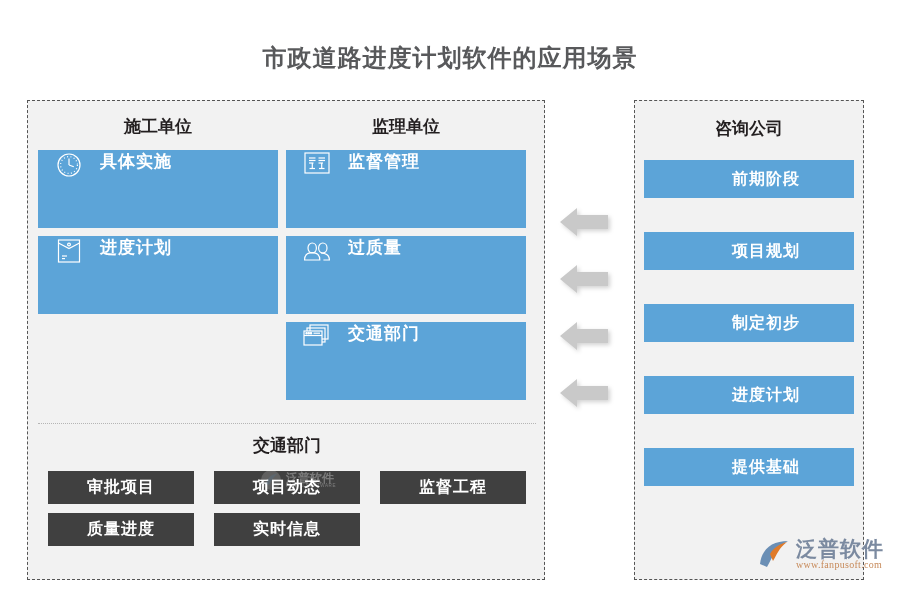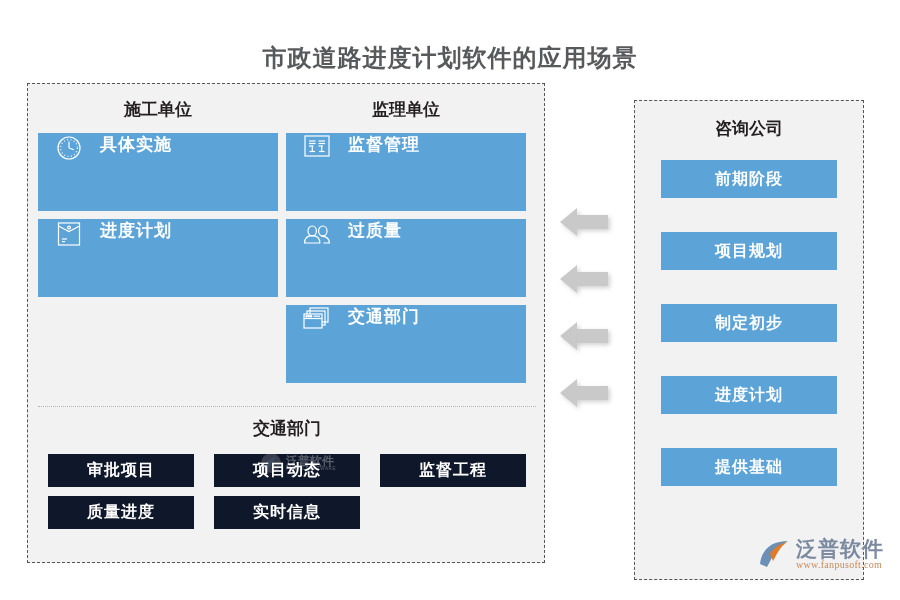--- a/index.html
+++ b/index.html
@@ -16,21 +16,21 @@
     letter-spacing:1px;
   }
 
   
   .panel{
     position:absolute;
     border:1px dashed #555;
     background:#f2f2f2;
     box-sizing:border-box;
   }
-  #left-panel{left:27px;top:83px;width:518px;height:480px;}
+  #left-panel{left:27px;top:100px;width:518px;height:480px;}
   #right-panel{left:634px;top:100px;width:230px;height:480px;}
 
   .panel-heading{
     text-align:center;
     font-size:17px;font-weight:bold;color:#231f20;
   }
 
   
   #left-columns{
     position:absolute;left:0;top:0;width:518px;height:310px;
@@ -64,32 +64,32 @@
     border-top:1px dotted #b5b5b5;width:498px;height:0;margin-bottom:10px;
   }
   #traffic-heading{margin-bottom:14px;}
   .orange-grid{
     display:grid;
     grid-template-columns:repeat(3,146px);
     column-gap:20px;row-gap:9px;
     justify-content:center;
   }
   .orange-card{
-    height:33px;background:#0f172a;
+    height:33px;background:#404040;
     display:flex;align-items:center;justify-content:center;
     color:#ffffff;font-size:16px;font-weight:bold;letter-spacing:1px;
   }
 
   
   #right-panel .panel-heading{margin:16px 0 20px 0;}
   .right-card{
     width:176px;height:38px;margin:0 auto 34px auto;
     background:#5ca4d8;
     display:flex;align-items:center;justify-content:center;
-    color:#ffffff;font-size:16px;font-weight:bold;letter-spacing:1px;
+    color:#ffffff;font-size:16px;font-weight:bold;letter-spacing:1px;padding-left:34px;
   }
 
   
   #arrows{position:absolute;left:560px;top:205px;width:60px;height:210px;}
   .arrow{
     position:absolute;left:0;width:48px;height:34px;
     filter:drop-shadow(2px 2px 2px rgba(0,0,0,.18));
   }
   .arrow svg{display:block;}
 

